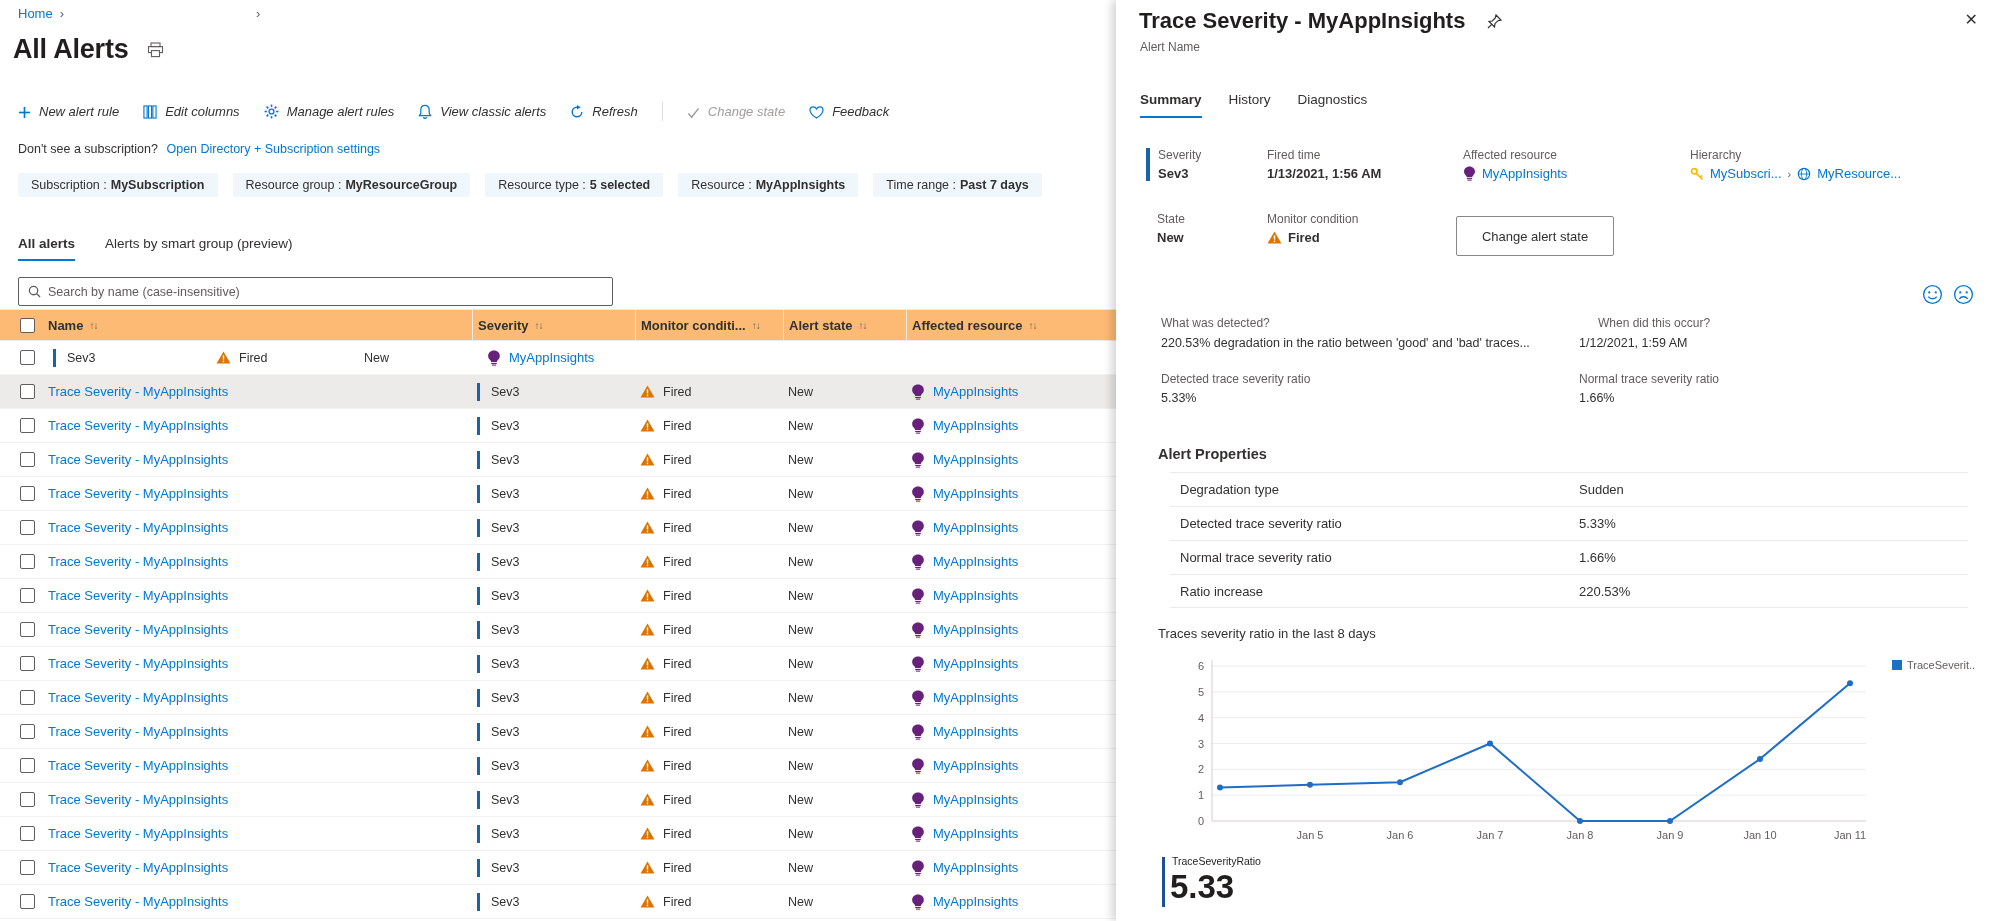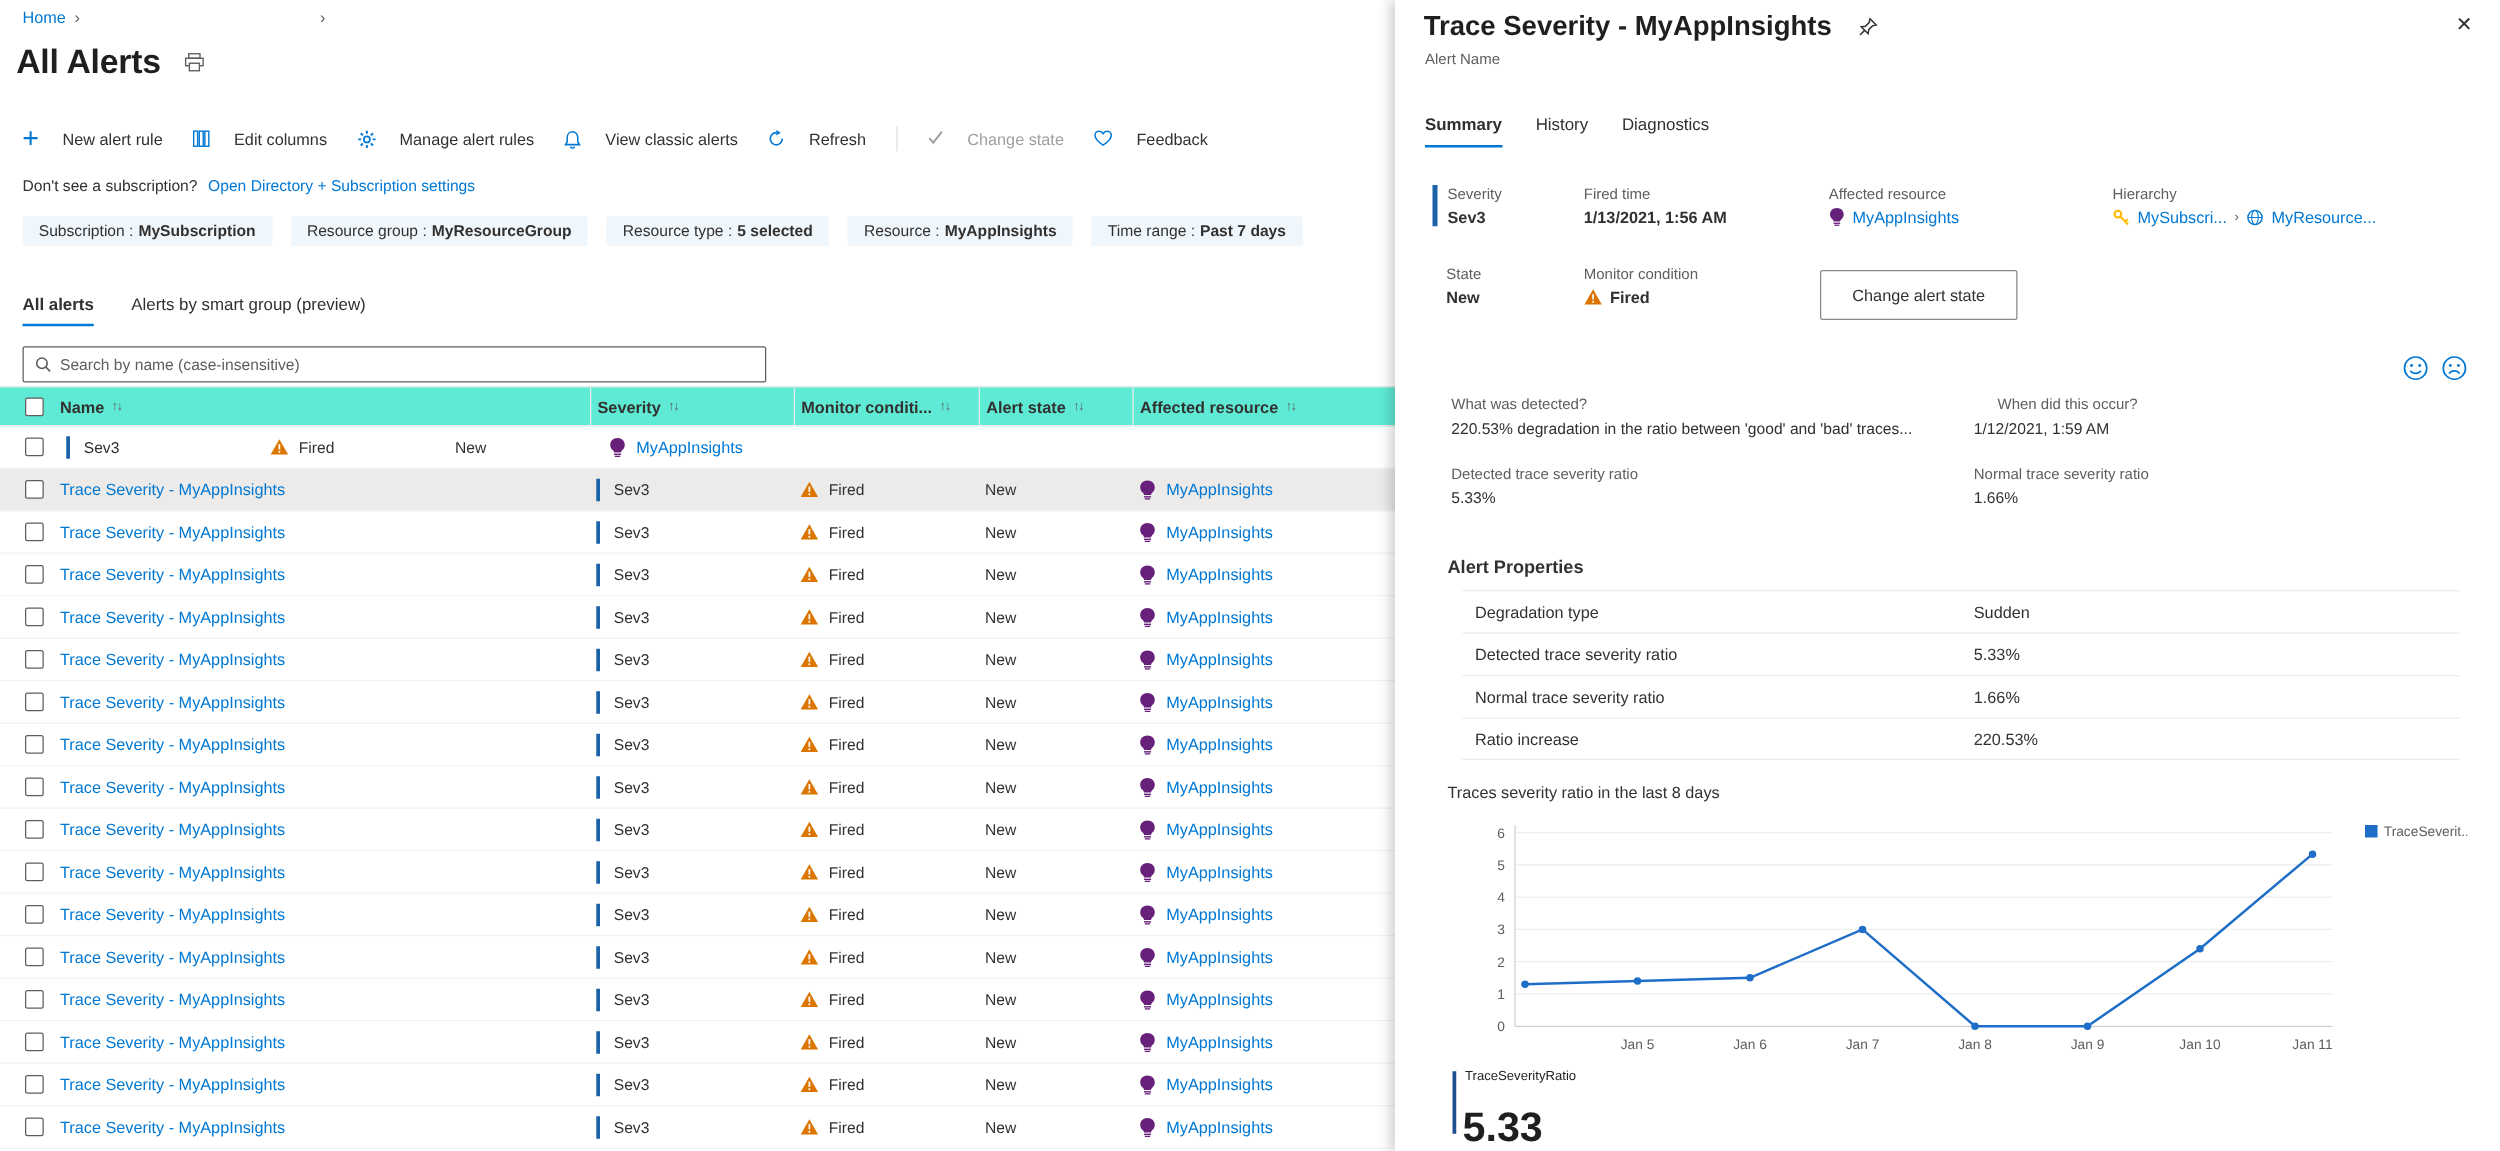--- a/index.html
+++ b/index.html
@@ -15,21 +15,21 @@
   .main { position:absolute; left:0; top:0; width:1116px; height:879px; background:#fff; }
 
   .breadcrumb { position:absolute; left:18px; top:6px; font-size:13px; display:flex; align-items:center; }
   .crumb-chevron { color:#605e5c; margin:0 7px; font-size:13px; }
   .crumb-spacer { display:inline-block; width:178px; }
 
   .page-title-row { position:absolute; left:13px; top:34px; display:flex; align-items:center; gap:18px; }
   .page-title { font-size:27px; font-weight:600; color:#201f1e; letter-spacing:-0.2px; }
 
   .toolbar { position:absolute; left:18px; top:98px; height:26px; display:flex; align-items:center; gap:24px; }
-  .toolbar-item { display:inline-flex; align-items:flex-start; gap:19px; cursor:pointer; color:#323130; white-space:nowrap; }
+  .toolbar-item { display:inline-flex; align-items:flex-end; gap:8px; cursor:pointer; color:#323130; white-space:nowrap;font-style:italic; }
   .toolbar-item .t-icon { display:inline-flex; color:var(--accent,#0078d4); }
   .toolbar-item.disabled { color:#a19f9d; cursor:default; }
   .toolbar-item.disabled .t-icon { color:#a19f9d; }
   .toolbar-divider { width:1px; height:20px; background:#e1dfdd; }
 
   .hint { position:absolute; left:18px; top:142px; font-size:12.5px; }
   .hint .q { color:#323130; margin-right:5px; }
 
   .pills { position:absolute; left:18px; top:173px; display:flex; gap:15px; }
   .pill { background:#eff6fc; border-radius:2px; padding:5px 13px; font-size:12.5px; white-space:nowrap; cursor:pointer; }
@@ -38,21 +38,21 @@
   .list-tabs { position:absolute; left:18px; top:236px; display:flex; gap:30px; font-size:13.5px; }
   .ltab { padding-bottom:8px; cursor:pointer; border-bottom:2px solid transparent; }
   .ltab.active { font-weight:700; border-bottom-color:var(--accent,#0078d4); }
 
   .searchbox { position:absolute; left:18px; top:277px; width:595px; height:29px; border:1px solid #605e5c;
     border-radius:2px; display:flex; align-items:center; padding:0 9px; gap:7px; background:#fff; }
   .searchbox input { border:none; outline:none; flex:1; font:inherit; font-size:12.5px; color:#323130; background:transparent; }
   .searchbox input::placeholder { color:#605e5c; opacity:1; }
 
   .thead { position:absolute; left:0; top:309px; width:1116px; height:32px; display:flex; align-items:center;
-    border-top:1px solid #edebe9; border-bottom:1px solid #edebe9; font-weight:600; font-size:13px; background:#5eead4; }
+    border-top:1px solid #edebe9; border-bottom:1px solid #edebe9; font-weight:600; font-size:13px; background:#fdba74; }
   .hcell { display:flex; align-items:center; height:100%; }
   .sort { font-size:10px; color:#605e5c; margin-left:6px; letter-spacing:-1px; }
   .sep { border-left:1px solid #edebe9; }
 
   .cw-check { width:48px; padding-left:20px; }
   .cw-name  { width:424px; }
   .cw-sev   { width:163px; padding-left:5px; }
   .cw-cond  { width:148px; padding-left:5px; }
   .cw-state { width:123px; padding-left:5px; }
   .cw-res   { width:210px; padding-left:5px; }
@@ -99,21 +99,21 @@
   .prop-row:last-child { border-bottom:1px solid #edebe9; }
   .prop-name { width:409px; padding-left:10px; }
 
   .chart-title { position:absolute; left:42px; top:626px; font-size:13px; color:#323130; }
   .chart { position:absolute; left:38px; top:646px; }
   .chart text.tick { font-size:11px; fill:#605e5c; font-family:"Liberation Sans","DejaVu Sans",sans-serif; }
 
   .metric { position:absolute; left:46px; top:855px; }
   .metric-vbar { position:absolute; left:0; top:2px; width:3px; height:50px; background:var(--metric-bar,#1d4f91); }
   .metric-label { position:absolute; left:10px; top:0; font-size:10.5px; color:#201f1e; white-space:nowrap; }
-  .metric-value { position:absolute; left:8px; top:28px; font-size:33px; font-weight:700; color:#201f1e; }
+  .metric-value { position:absolute; left:8px; top:13px; font-size:33px; font-weight:700; color:#201f1e; }
 </style>
 </head>
 <body>
 
 <div class="main">
 
   <div class="breadcrumb">
     <span class="link">Home</span>
     <span class="crumb-chevron">›</span>
     <span class="crumb-spacer"></span>

